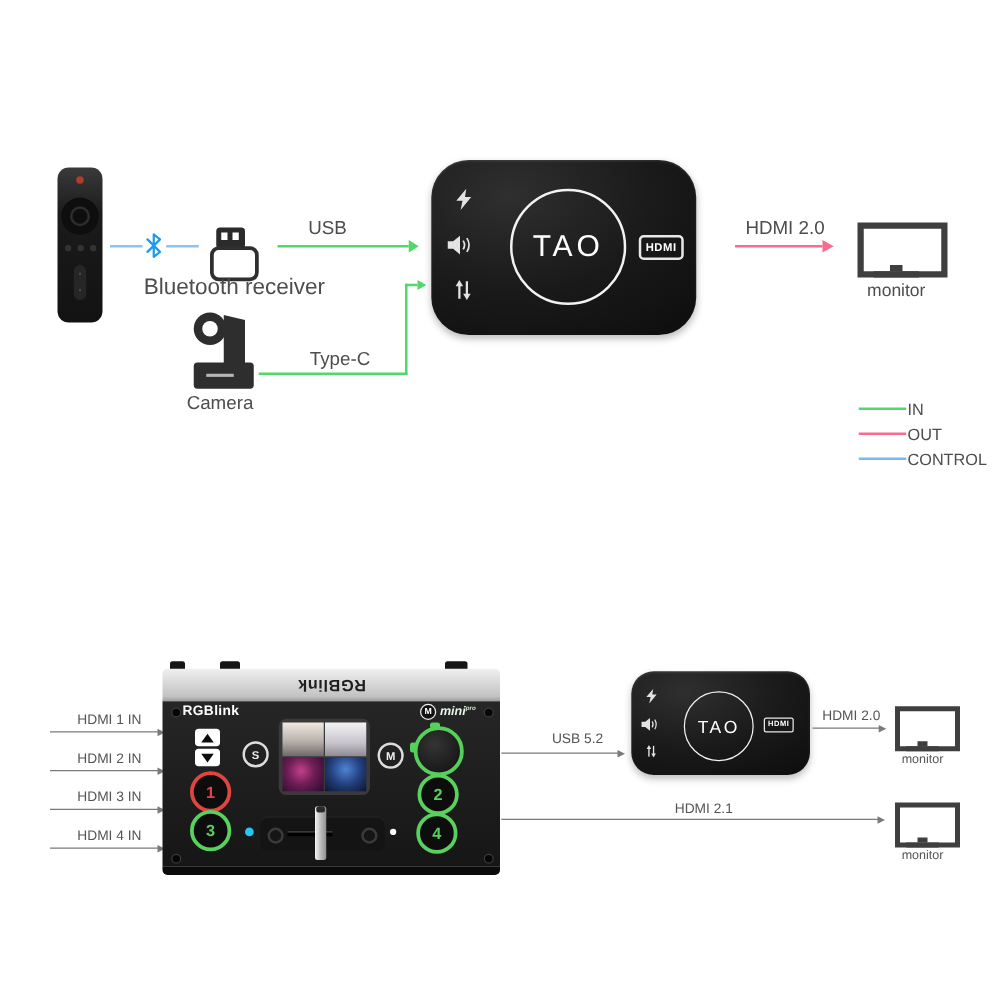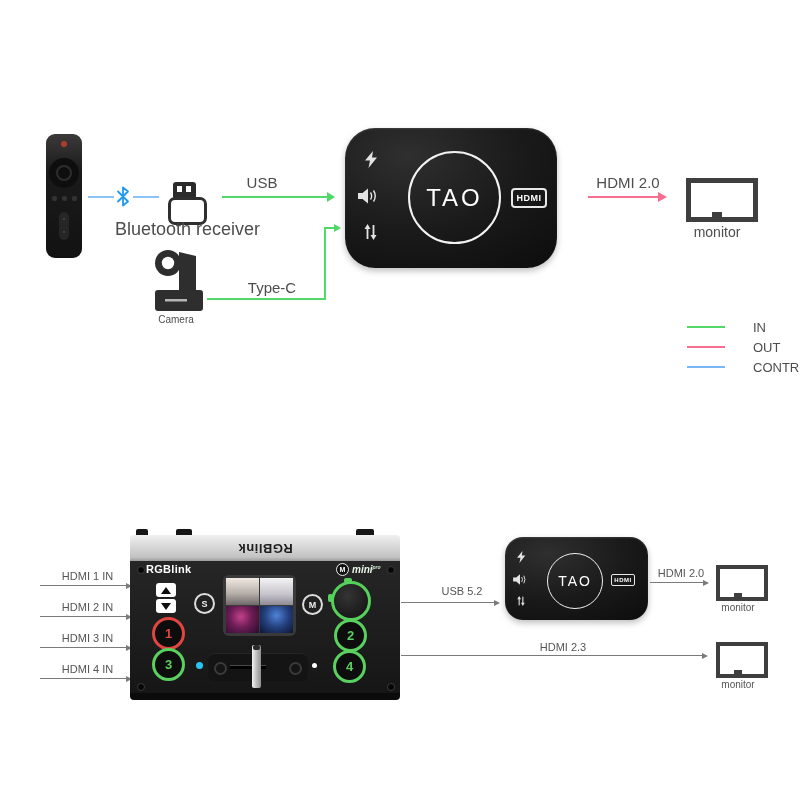--- a/index.html
+++ b/index.html
@@ -55,21 +55,21 @@
 
   
   .mon-screen-lg{position:absolute;width:62px;height:34px;background:#fff;border:5px solid #3f3f3f;}
   .mon-neck-lg{position:absolute;width:10px;height:5px;background:#3f3f3f;}
   .mon-base-lg{position:absolute;width:36px;height:5px;background:#3f3f3f;}
   .mon-screen-sm{position:absolute;width:44px;height:28px;background:#fff;border:4px solid #3f3f3f;}
   .mon-neck-sm{position:absolute;width:8px;height:4px;background:#3f3f3f;}
   .mon-base-sm{position:absolute;width:26px;height:4px;background:#3f3f3f;}
 
   
-  .legend-row{position:absolute;display:flex;align-items:center;gap:28px;height:14px;}
+  .legend-row{position:absolute;display:flex;align-items:center;gap:1px;height:14px;}
   .legend-line{width:38px;height:2px;}
   .legend-row span{font-size:13px;color:#4d4d4d;}
 
   
   .mini-tab{position:absolute;background:#161616;border-radius:2px 2px 0 0;height:7px;}
   .mini-topbar{position:absolute;left:130px;top:535px;width:270px;height:26px;border-radius:4px 4px 0 0;
                background:linear-gradient(180deg,#f0f0f0 0%,#c2c2c2 85%,#9d9d9d 100%);
                display:flex;align-items:center;justify-content:center;}
   .mini-toplogo{transform:rotate(180deg);font-size:13px;font-weight:800;color:#1e1e1e;letter-spacing:.5px;}
   .mini-body{position:absolute;left:130px;top:561px;width:270px;height:132px;
@@ -152,21 +152,21 @@
   <div class="hline" style="left:222px;top:196px;width:105px;background:#52d769;"></div>
   <div class="tri tri-green" style="left:327px;top:192px;"></div>
 
   <svg class="abs" style="left:153px;top:249px;" width="52" height="66" viewBox="0 0 52 66">
     <polygon points="26,3 43,7 43,44 26,44" fill="#2e2e2e"></polygon>
     <circle cx="15" cy="14" r="13" fill="#2e2e2e"></circle>
     <circle cx="15" cy="14" r="6.2" fill="#ffffff"></circle>
     <rect x="2" y="41" width="48" height="21" rx="3" fill="#2e2e2e"></rect>
     <rect x="12" y="50" width="22" height="2.5" fill="#ffffff" opacity="0.65"></rect>
   </svg>
-  <div class="lbl" style="left:126px;top:314px;width:100px;font-size:10px;">Camera</div>
+  <div class="lbl" style="left:126px;top:314px;width:100px;font-size:15px;">Camera</div>
 
   <div class="lbl" style="left:222px;top:279px;width:100px;font-size:15px;">Type-C</div>
   <div class="hline" style="left:207px;top:298px;width:119px;background:#52d769;"></div>
   <div class="vline" style="left:324px;top:227px;height:73px;background:#52d769;"></div>
   <div class="hline" style="left:324px;top:227px;width:10px;background:#52d769;"></div>
   <div class="tri tri-green-sm" style="left:334px;top:224px;"></div>
 
   <div class="tao-dev" style="left:345px;top:128px;width:212px;height:140px;">
     <svg class="abs" style="left:20px;top:23px;" width="13" height="17" viewBox="0 0 13 17">
       <polygon points="8,0 0,9.5 5,9.5 3.5,17 12,6.5 7,6.5" fill="#e3e3e3"></polygon>
@@ -315,21 +315,21 @@
 
   <div class="lbl small-lbl" style="left:641px;top:567px;width:80px;">HDMI 2.0</div>
   <div class="hline-thin" style="left:650px;top:582px;width:55px;"></div>
   <div class="tri tri-gray" style="left:703px;top:580px;"></div>
 
   <div class="mon-screen-sm" style="left:716px;top:565px;"></div>
   <div class="mon-neck-sm" style="left:734px;top:593px;"></div>
   <div class="mon-base-sm" style="left:725px;top:597px;"></div>
   <div class="lbl tiny-lbl" style="left:703px;top:602px;width:70px;">monitor</div>
 
-  <div class="lbl small-lbl" style="left:523px;top:641px;width:80px;">HDMI 2.3</div>
+  <div class="lbl small-lbl" style="left:523px;top:641px;width:80px;">HDMI 2.1</div>
   <div class="hline-thin" style="left:401px;top:655px;width:303px;"></div>
   <div class="tri tri-gray" style="left:702px;top:653px;"></div>
 
   <div class="mon-screen-sm" style="left:716px;top:642px;"></div>
   <div class="mon-neck-sm" style="left:734px;top:670px;"></div>
   <div class="mon-base-sm" style="left:725px;top:674px;"></div>
   <div class="lbl tiny-lbl" style="left:703px;top:679px;width:70px;">monitor</div>
 
 </div>
 

